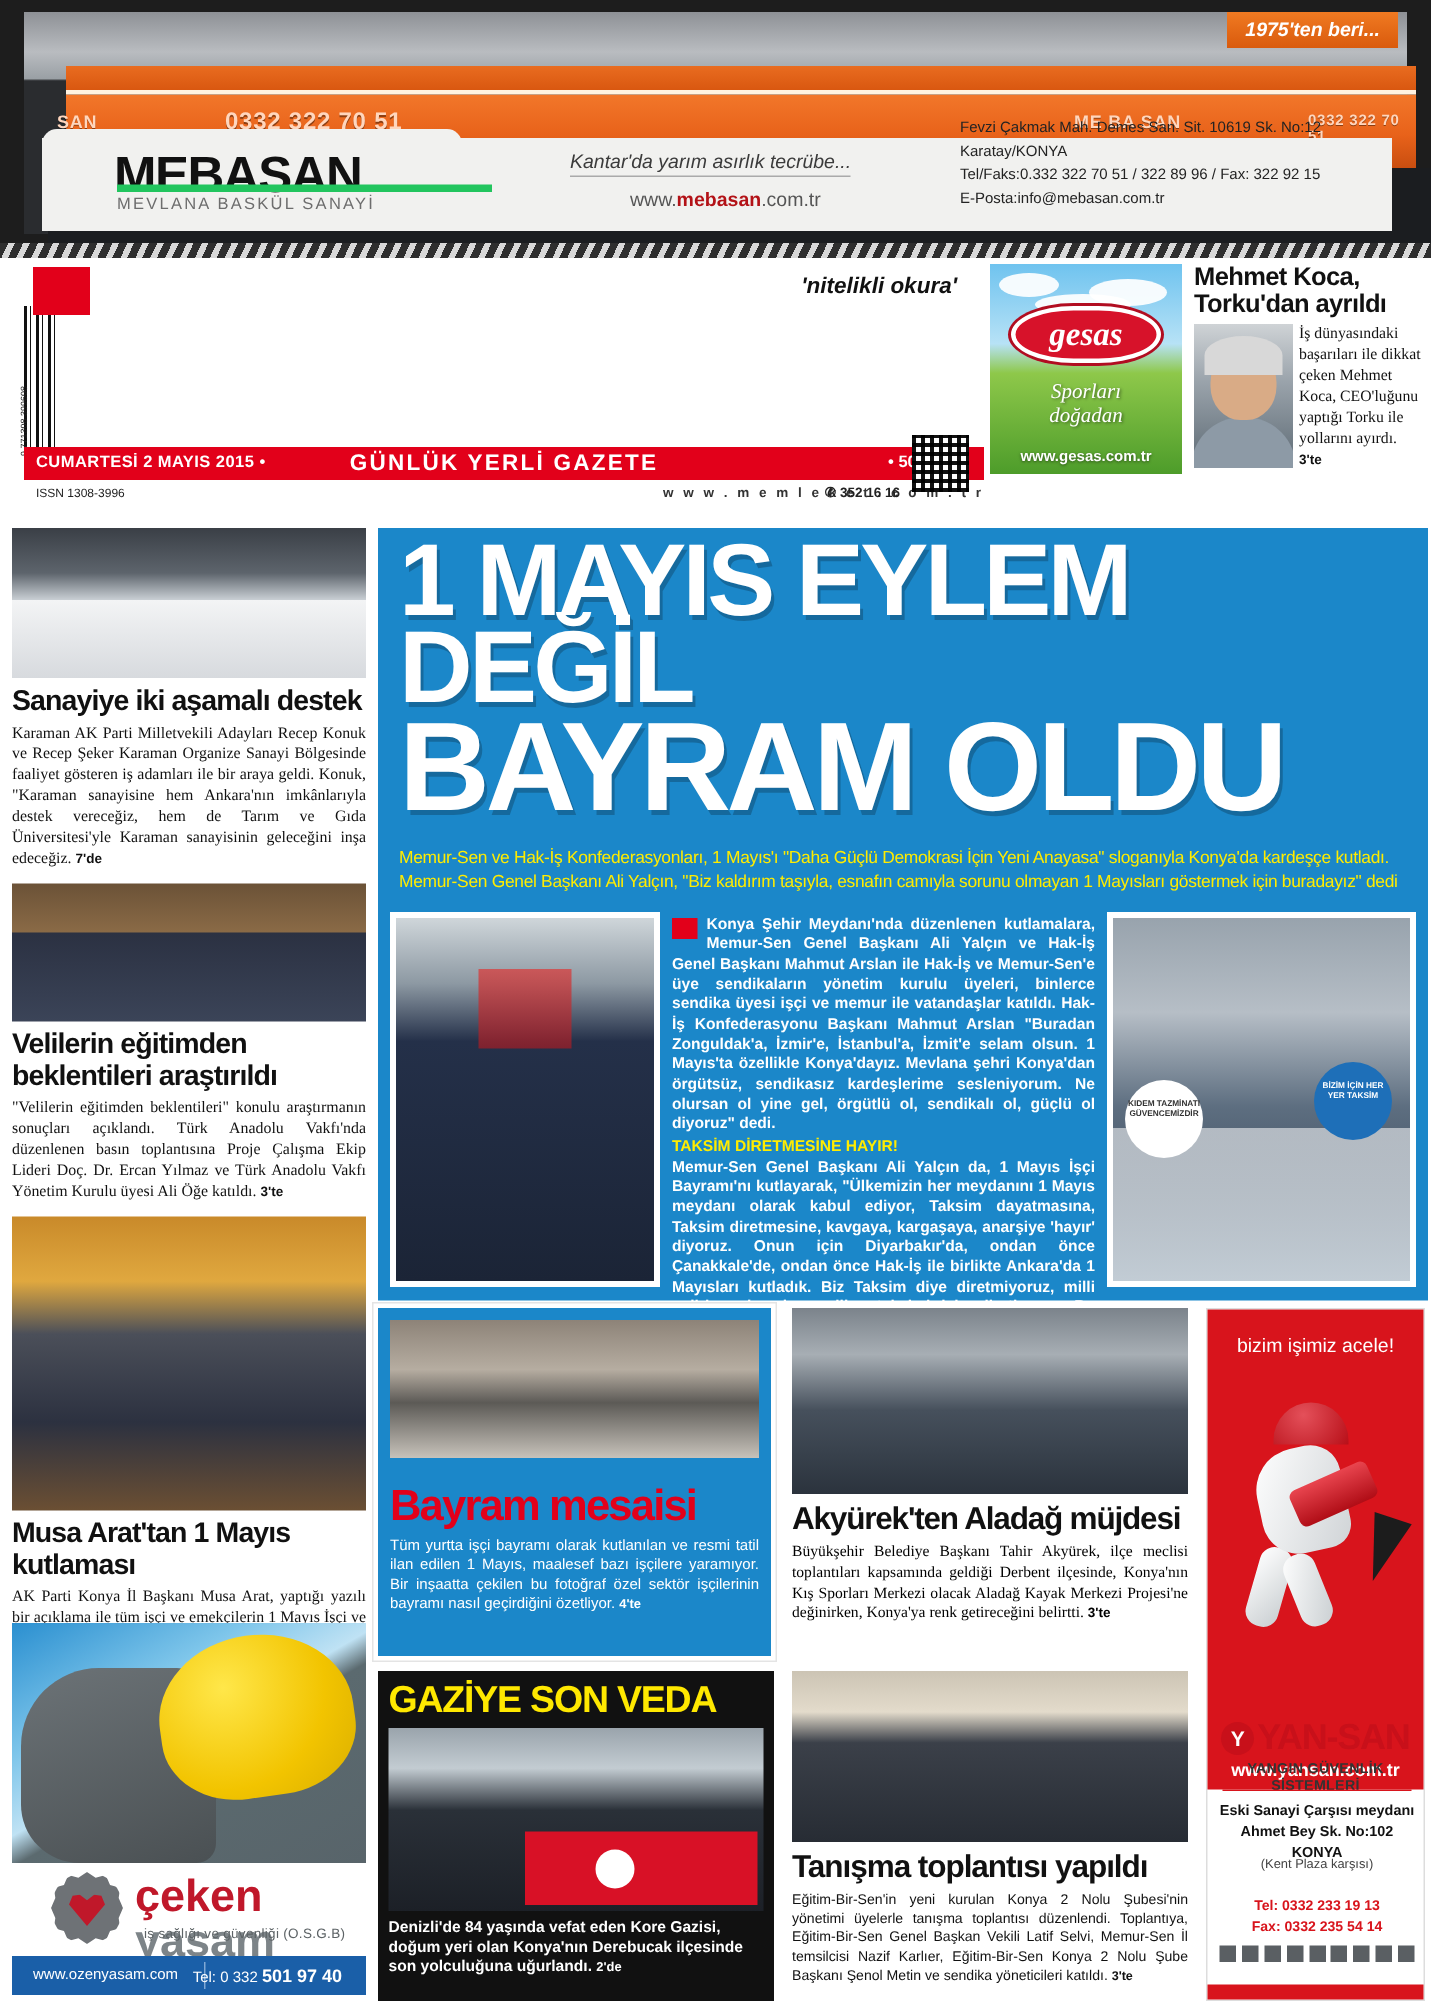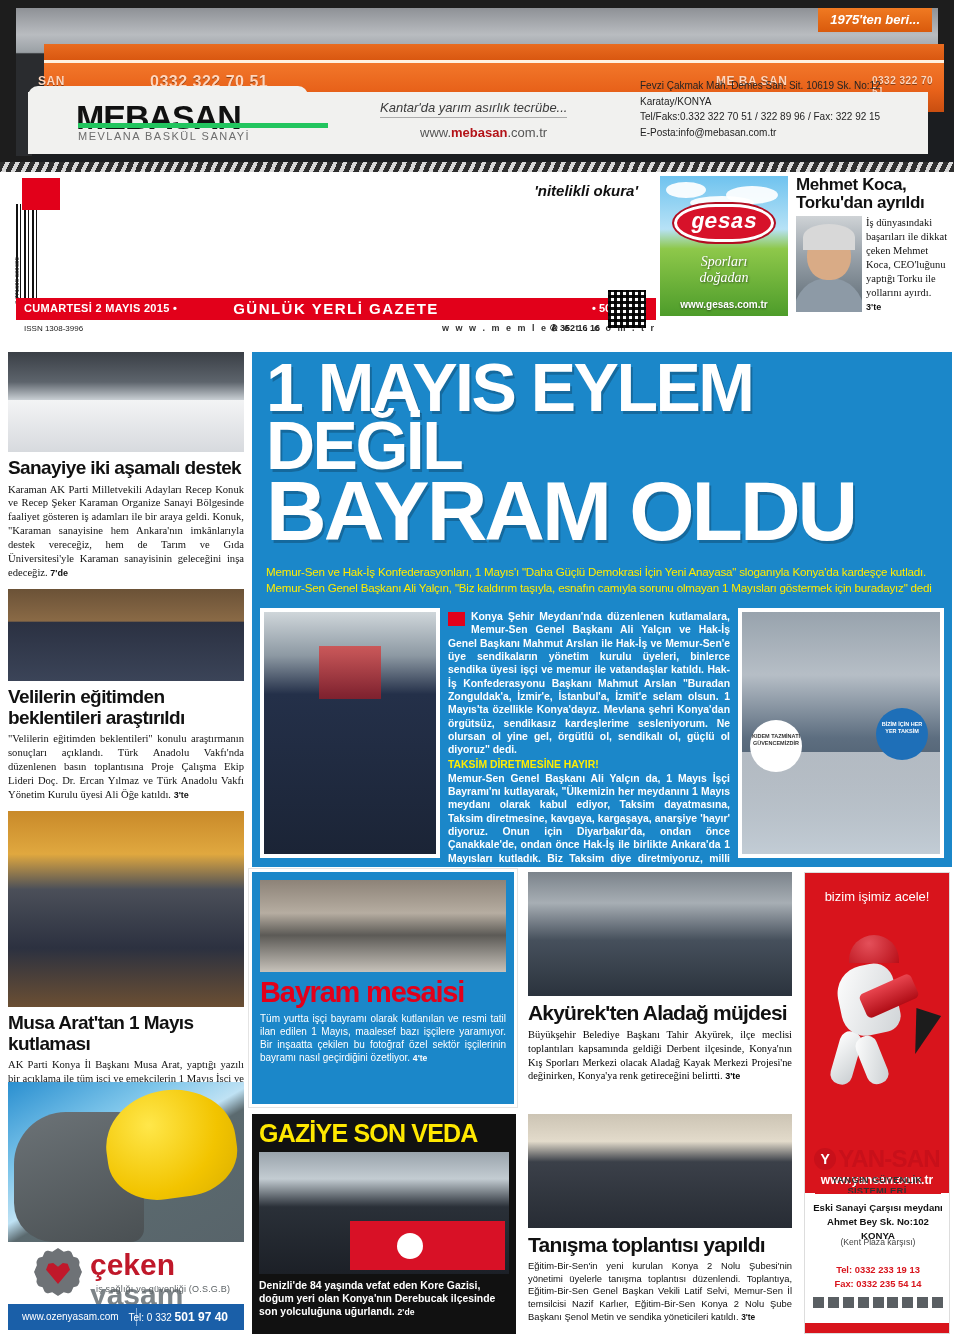--- a/index.html
+++ b/index.html
@@ -130,21 +130,21 @@
   .gesas .cloud {
     position:absolute; background:#fff; border-radius:50%; opacity:.92;
   }
   .gesas-logo {
     position:absolute; left:14px; top:28px; width:100px; height:38px;
     background:#d7122a; border-radius:50%/60%;
     border:3px solid #fff; box-shadow:0 0 0 2px #b10d21;
   }
   .gesas-logo span {
     display:block; text-align:center; color:#fff; font-size:22px; font-style:italic;
-    font-weight:bold; line-height:32px; font-family:Liberation Mono, monospace;
+    font-weight:bold; line-height:32px; font-family:Liberation Serif, serif;
   }
   .gesas-sl {
     position:absolute; left:0; right:0; top:78px; text-align:center;
     color:#fff; font-size:14px; font-style:italic; font-family:"Liberation Serif", serif;
     line-height:1.15; text-shadow:1px 1px 2px rgba(0,0,0,.45);
   }
   .gesas-www {
     position:absolute; left:0; right:0; bottom:6px; text-align:center;
     color:#fff; font-size:10px; font-weight:bold; text-shadow:0 1px 2px rgba(0,0,0,.5);
   }
@@ -330,21 +330,21 @@
   .bayram {
     position:absolute; left:252px; top:872px; width:262px; height:232px;
     background:#1b87c9; padding:8px;
   }
   .bayram .ph {
     width:100%; height:92px;
     background: linear-gradient(180deg,#8d8378 0%,#b6ada1 36%,#5c5a56 60%,#c7c2ba 100%);
   }
   .bayram h3 {
     color:#e2001a; font-weight:bold; font-size:29px; line-height:1;
-    margin:6px 0 5px; letter-spacing:-1.2px;
+    margin:18px 0 5px; letter-spacing:-1.2px;
   }
   .bayram p {
     color:#fff; font-size:10px; line-height:1.3; text-align:justify;
   }
   .bayram p b { font-size:8.6px; }
   .bayram-wrap {
     position:absolute; left:248px; top:868px; width:270px; height:240px;
     background:#fff; border:1px solid #e4e4e4;
   }
 

